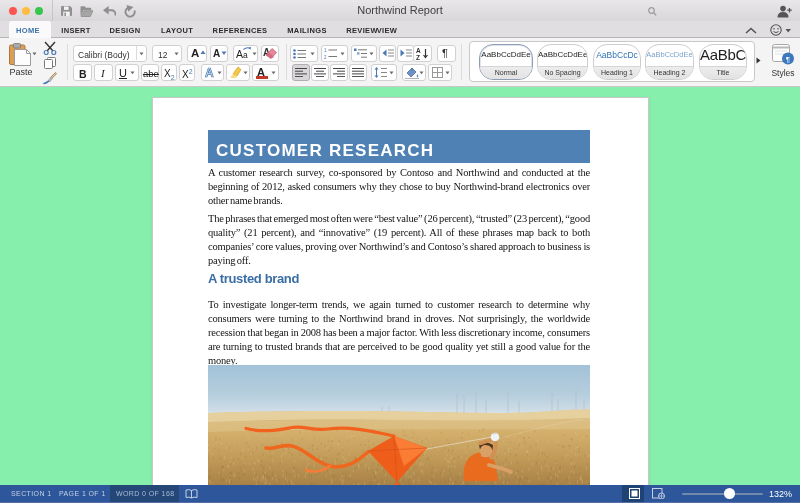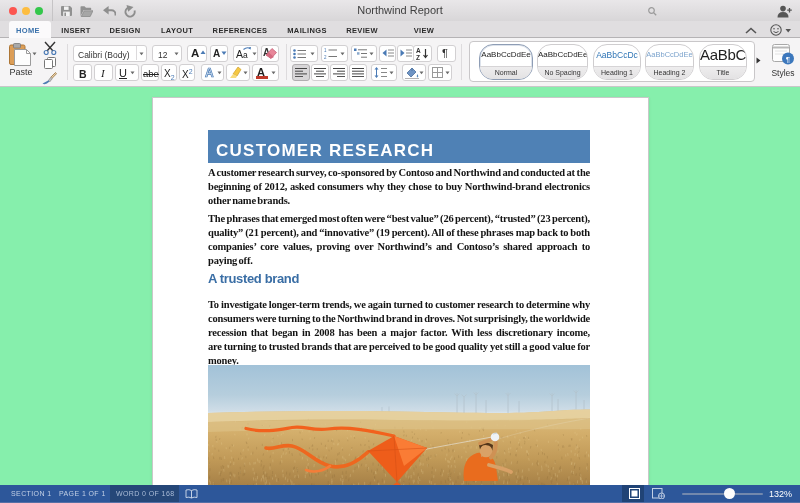--- a/index.html
+++ b/index.html
@@ -21,21 +21,21 @@
   .sep{position:absolute;width:1px;background:#dddbdd;top:6px;height:36px;}
   .stybox{position:absolute;top:6px;width:54px;height:35.5px;background:#fff;border:1px solid #cfcdcf;border-radius:14px;box-sizing:border-box;overflow:hidden;}
   .stysample{position:absolute;top:3px;left:0;right:0;text-align:center;white-space:nowrap;overflow:hidden;}
   .stylabel{position:absolute;bottom:0;left:0;right:0;height:12px;text-align:center;font-size:7px;line-height:12px;color:#333;background:linear-gradient(#eeedee,#e3e2e3);border-top:1px solid #d6d4d6;}
   .stybox .stysample{line-height:14px;}
   #photo svg{display:block;}
   
   #page{left:152px;top:97px;width:495px;height:390px;background:#fff;border:1px solid #c9c8c9;border-bottom:none;box-shadow:0 1px 3px rgba(0,0,0,.08);}
   #banner{left:208px;top:130px;width:382px;height:33px;background:#4f81b5;}
   #banner span{position:absolute;left:8px;top:10.5px;font-size:17px;font-weight:600;letter-spacing:1.25px;color:#fff;}
-  .para{position:absolute;left:208px;width:382px;font-family:"Liberation Serif",serif;font-size:10.5px;letter-spacing:-.2px;word-spacing:-1px;line-height:14px;color:#141414;font-weight:bold;}
+  .para{position:absolute;left:208px;width:382px;font-family:"Liberation Serif",serif;font-size:10.5px;letter-spacing:-.2px;word-spacing:-1px;line-height:14px;color:#141414;}
   .para div{height:14px;overflow:hidden;}
   .jl{text-align:justify;text-align-last:justify;}
   #h2brand{position:absolute;left:208px;top:271px;font-size:13px;letter-spacing:-.35px;font-weight:bold;color:#3a6ea5;}
   
   #statusbar{left:0;top:485px;width:800px;height:18px;background:#2d579a;}
   .st{position:absolute;top:5px;font-size:7px;letter-spacing:.4px;color:#c3d0e5;}
 </style>
 </head>
 <body>
 <div id="root">
@@ -77,21 +77,21 @@
 
   <div class="abs" id="tabbar">
     <div id="hometab"></div>
     <div class="tab" style="left:28px;color:#3b72ab;">HOME</div>
     <div class="tab" style="left:76px;">INSERT</div>
     <div class="tab" style="left:125px;">DESIGN</div>
     <div class="tab" style="left:177px;">LAYOUT</div>
     <div class="tab" style="left:240px;">REFERENCES</div>
     <div class="tab" style="left:307px;">MAILINGS</div>
     <div class="tab" style="left:362px;">REVIEW</div>
-    <div class="tab" style="left:424px;">VIEW</div>
+    <div class="tab" style="left:387px;">VIEW</div>
     <svg class="abs" style="left:745px;top:6px;" width="12" height="7" viewBox="0 0 12 7">
       <path d="M1 6 L6 1.5 L11 6" fill="none" stroke="#555" stroke-width="1.6"></path>
     </svg>
     <svg class="abs" style="left:770px;top:3px;" width="22" height="12" viewBox="0 0 22 12">
       <circle cx="6" cy="6" r="5.2" fill="none" stroke="#555" stroke-width="1.1"></circle>
       <circle cx="4" cy="4.8" r="0.8" fill="#555"></circle>
         <circle cx="8" cy="4.8" r="0.8" fill="#555"></circle>
       <path d="M3.5 7.5 Q6 9.8 8.5 7.5" fill="none" stroke="#555" stroke-width="1"></path>
       <path d="M15.5 5 L21 5 L18.2 8.5 Z" fill="#555"></path>
     </svg>

